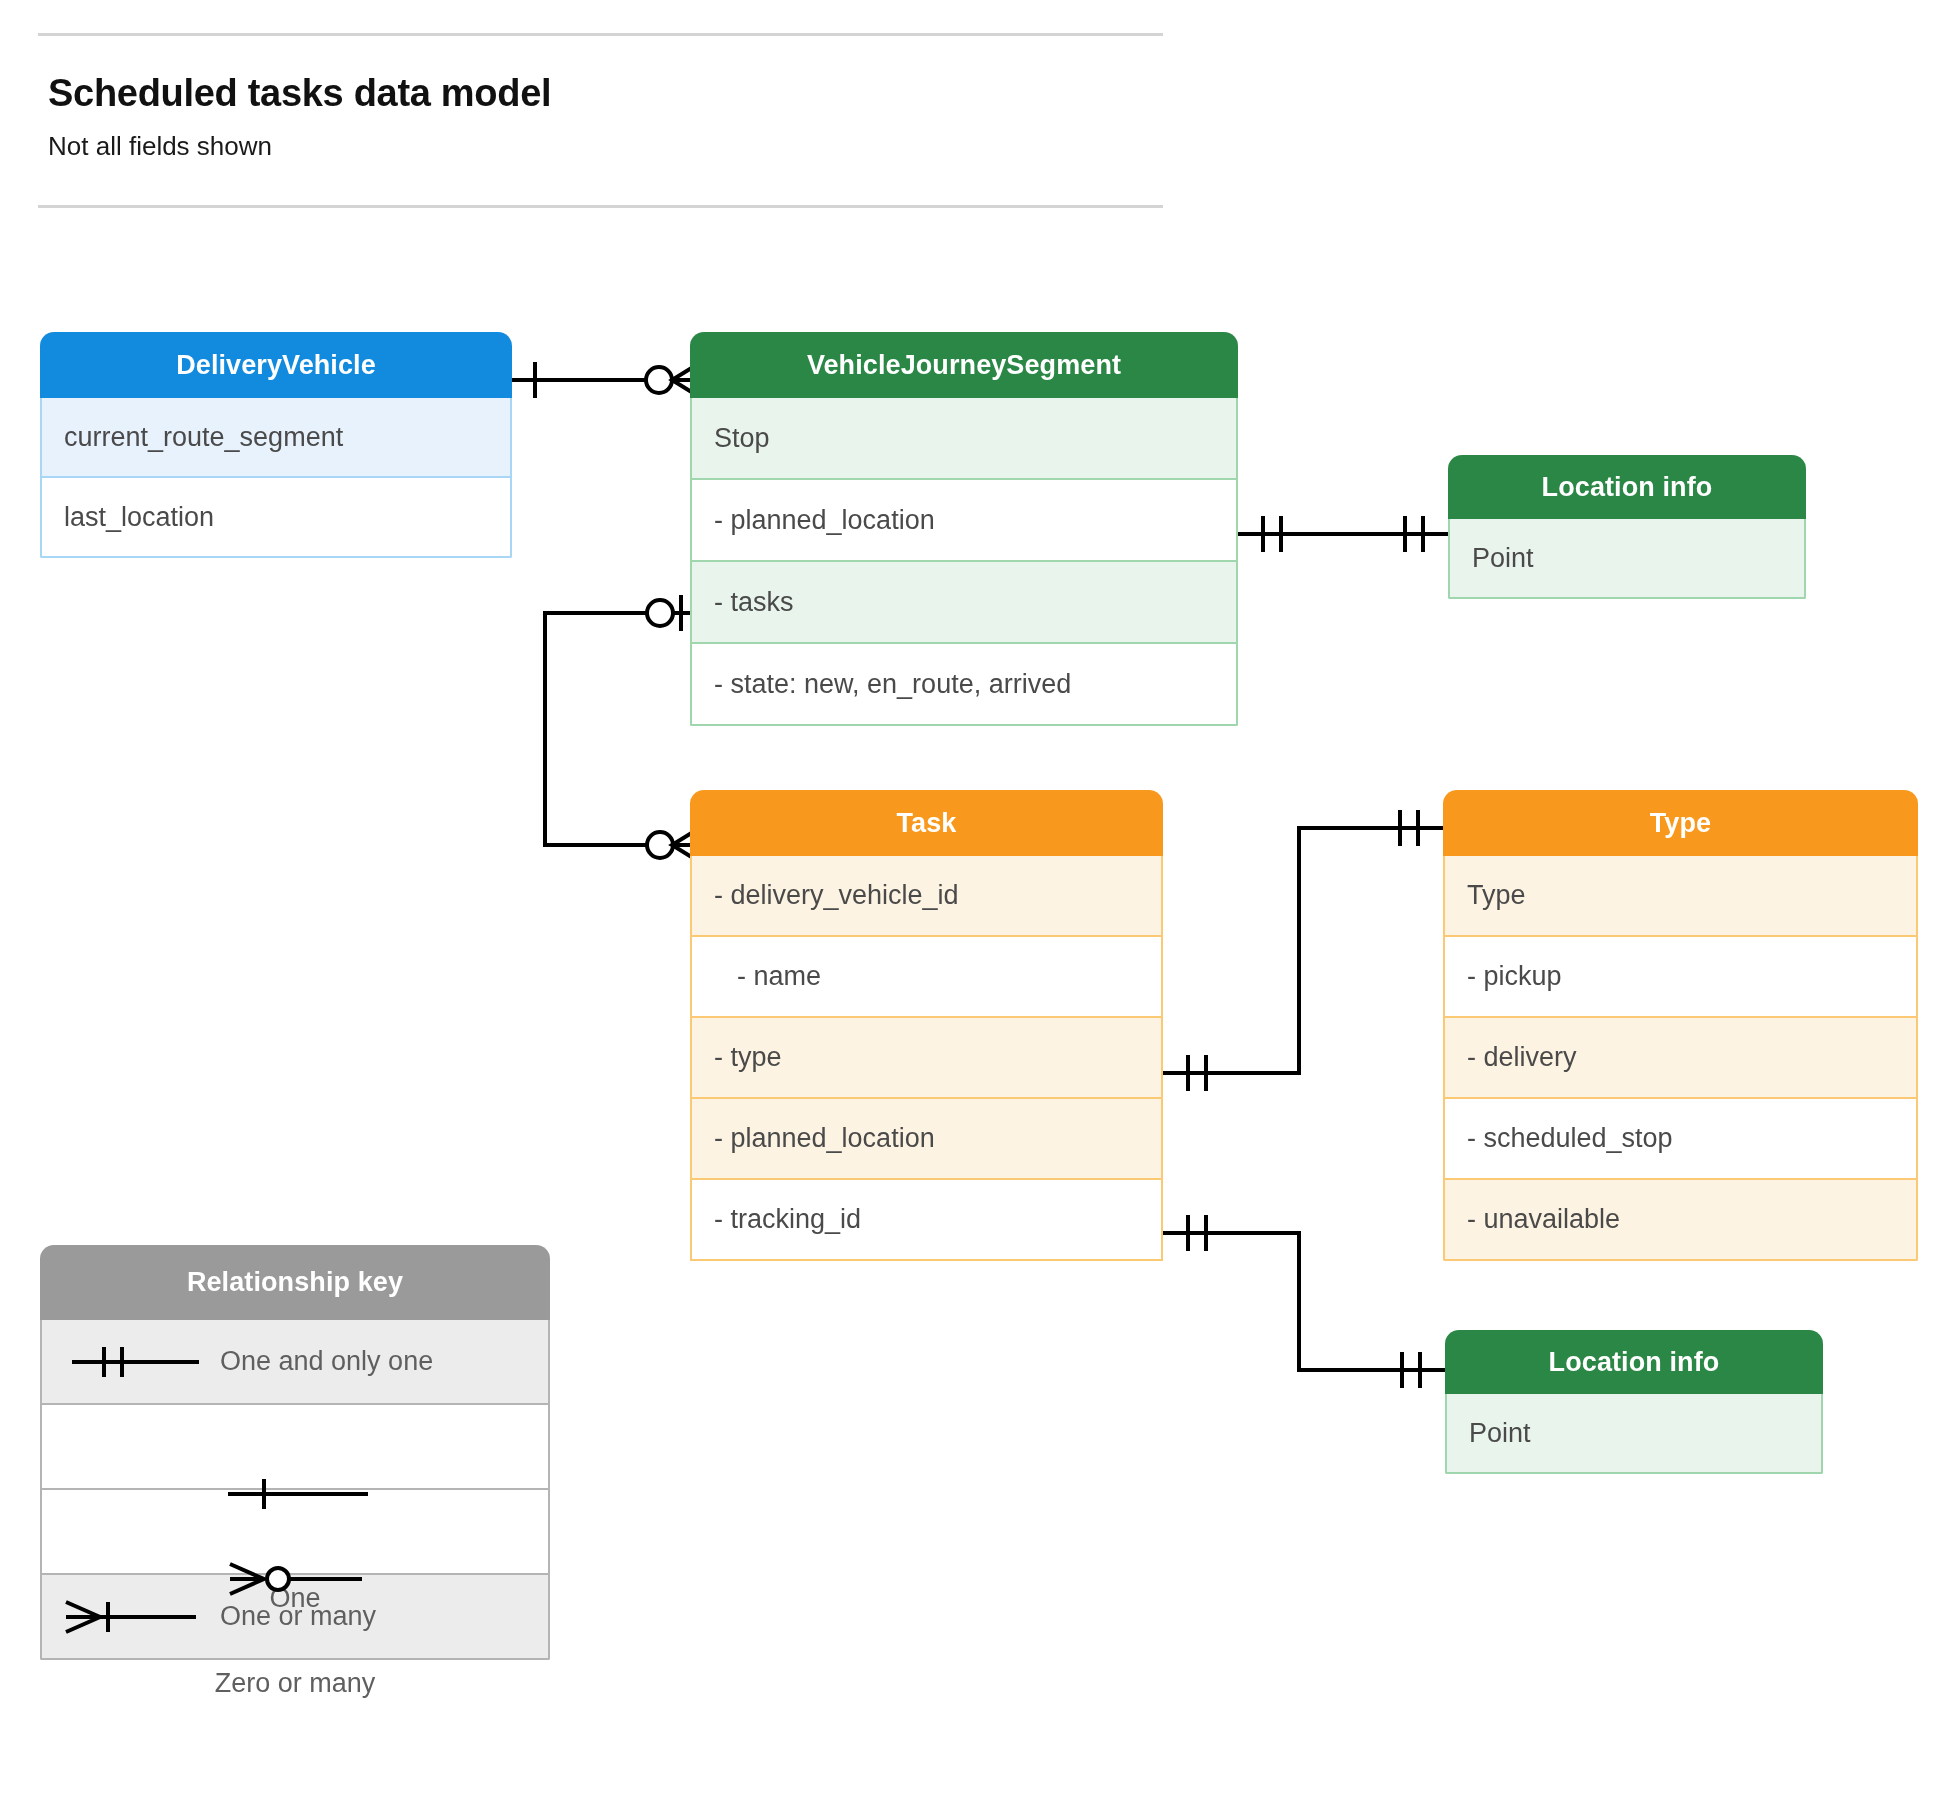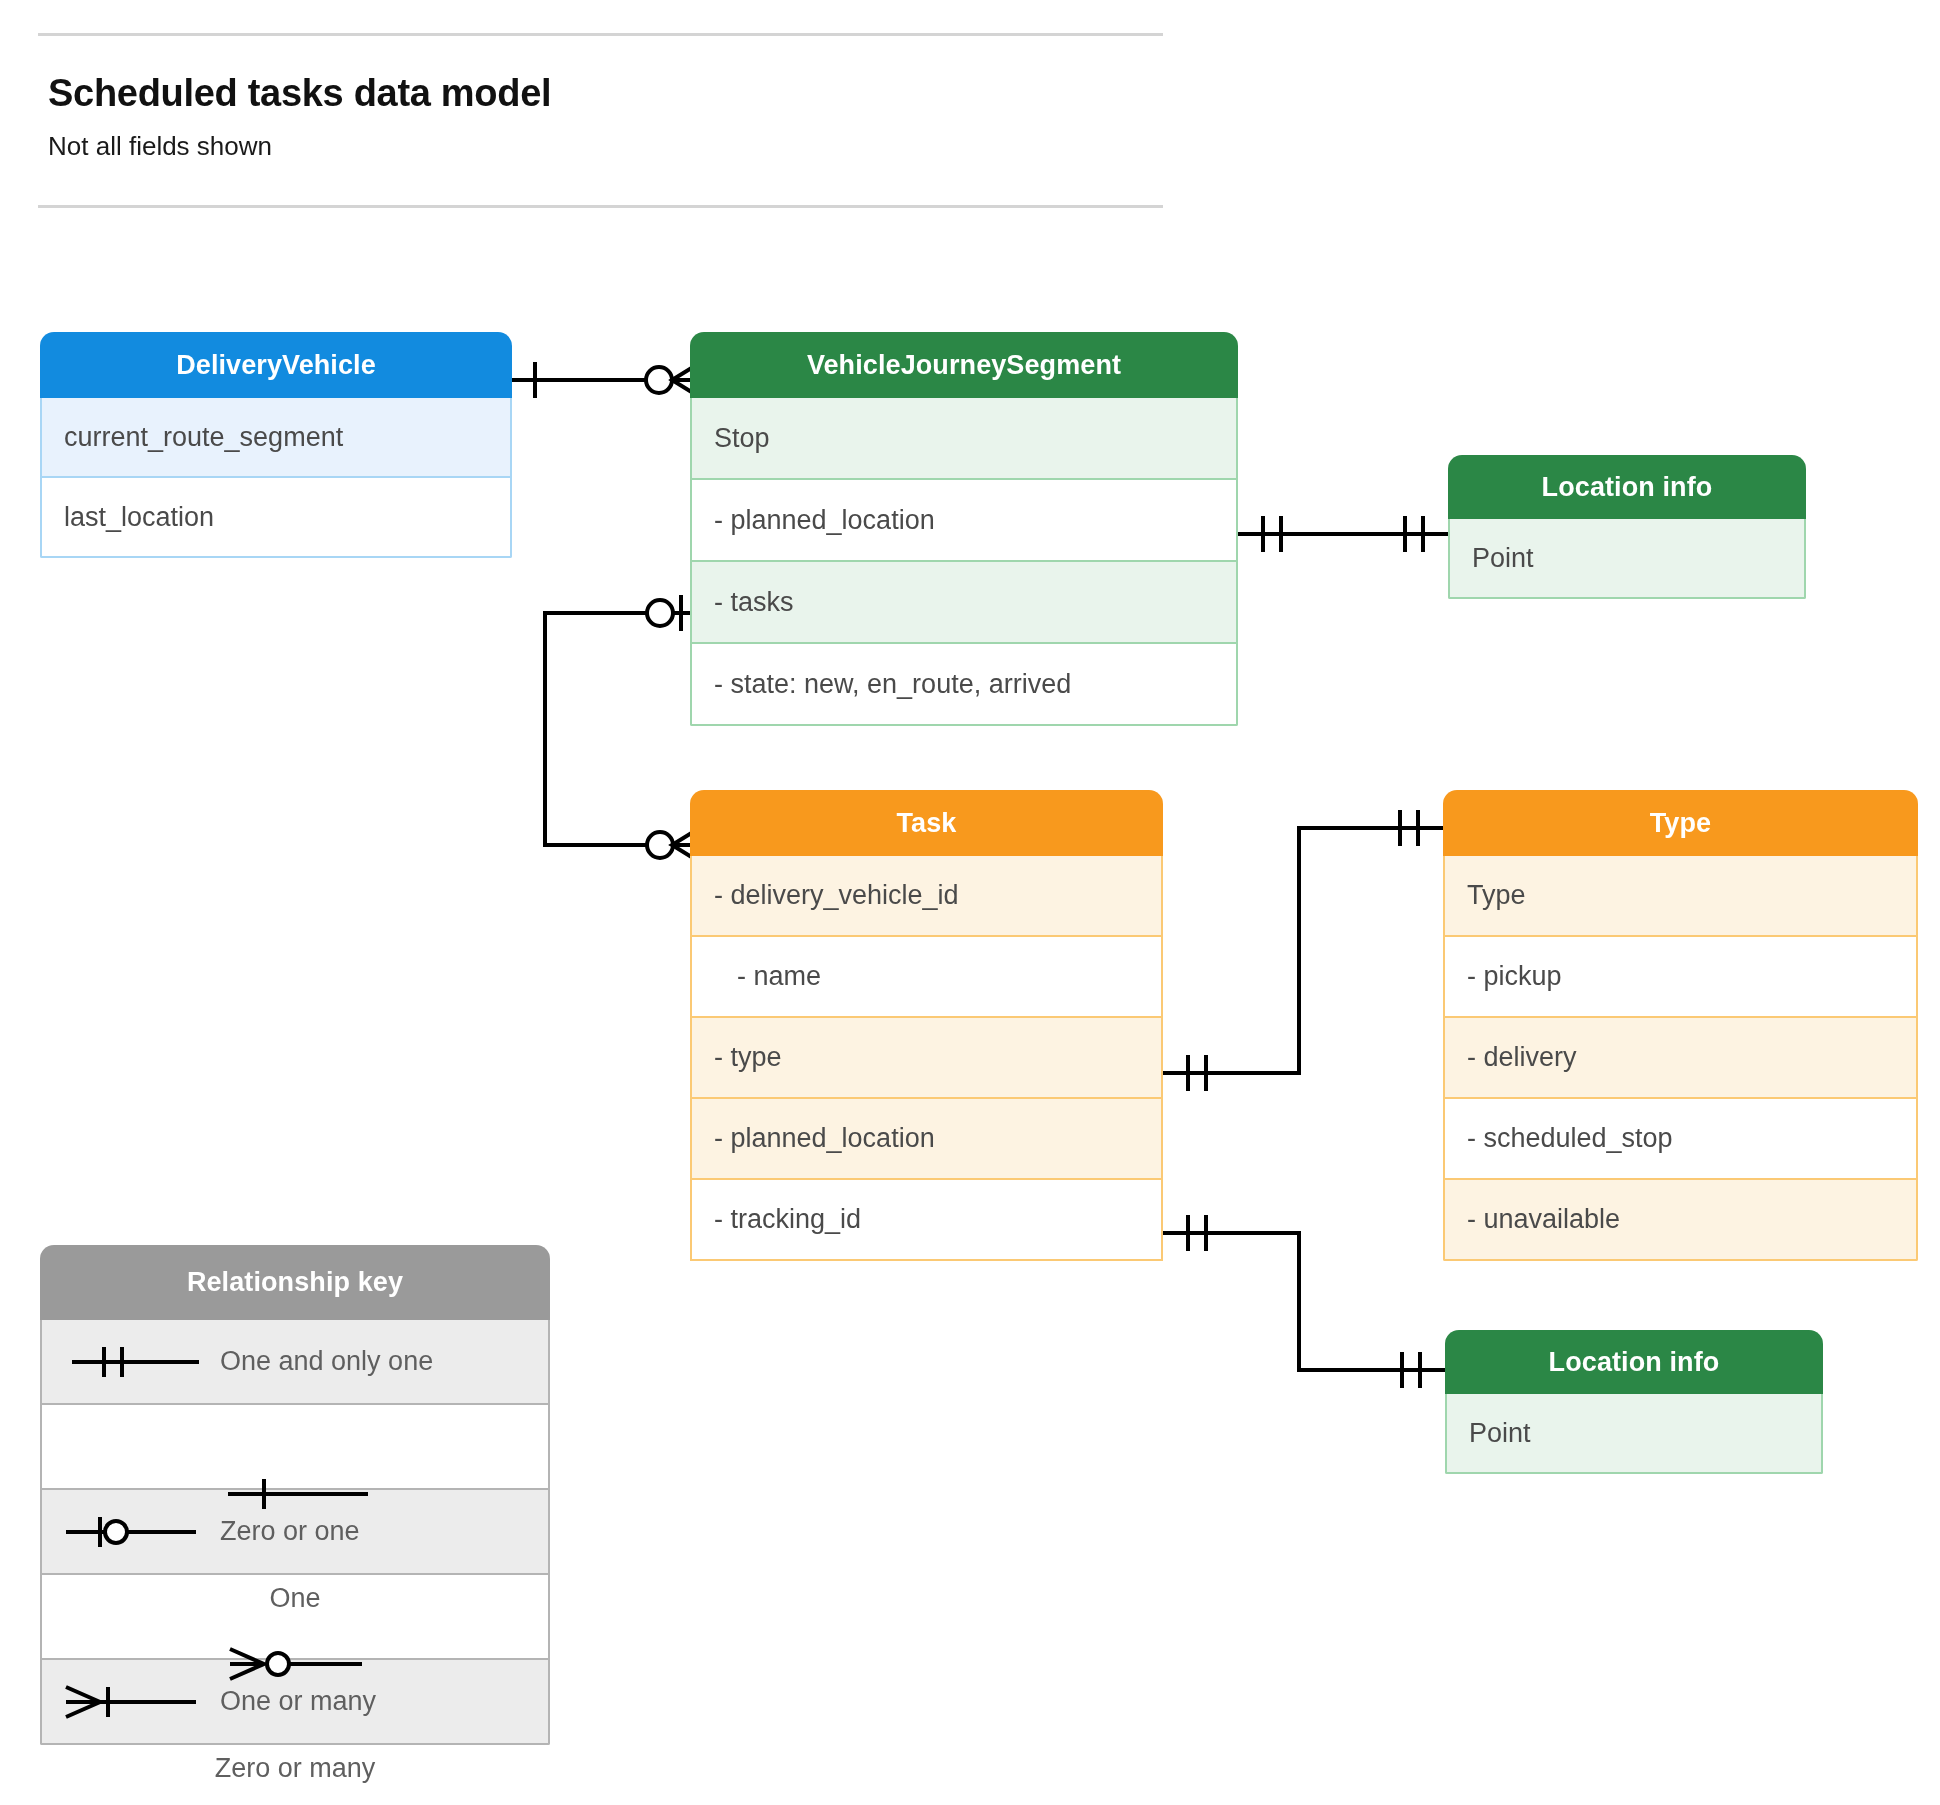--- a/index.html
+++ b/index.html
@@ -188,32 +188,20 @@
         <svg width="150" height="40" viewBox="0 0 150 40">
           <g stroke="#000" stroke-width="4">
             <line x1="8" y1="20" x2="148" y2="20"></line>
             <line x1="44" y1="5" x2="44" y2="35"></line>
           </g>
         </svg>
       </span>
       <span class="legend-label">One</span>
     </div>
 
-    <div class="entity-row alt legend-row" style="height:85px;">
-      <span class="legend-sym">
-        <svg width="150" height="40" viewBox="0 0 150 40">
-          <g stroke="#000" stroke-width="4" fill="none">
-            <line x1="10" y1="20" x2="140" y2="20"></line>
-            <line x1="44" y1="5" x2="44" y2="35"></line>
-            <circle cx="60" cy="20" r="11" fill="#fff"></circle>
-          </g>
-        </svg>
-      </span>
-      <span class="legend-label">Zero or one</span>
-    </div>
 
     <div class="entity-row plain legend-row" style="height:85px;">
       <span class="legend-sym">
         <svg width="150" height="40" viewBox="0 0 150 40">
           <g stroke="#000" stroke-width="4" fill="none">
             <line x1="46" y1="20" x2="142" y2="20"></line>
             <polyline points="10,5 44,20 10,35"></polyline>
             <line x1="10" y1="20" x2="44" y2="20"></line>
             <circle cx="58" cy="20" r="11" fill="#fff"></circle>
           </g>

